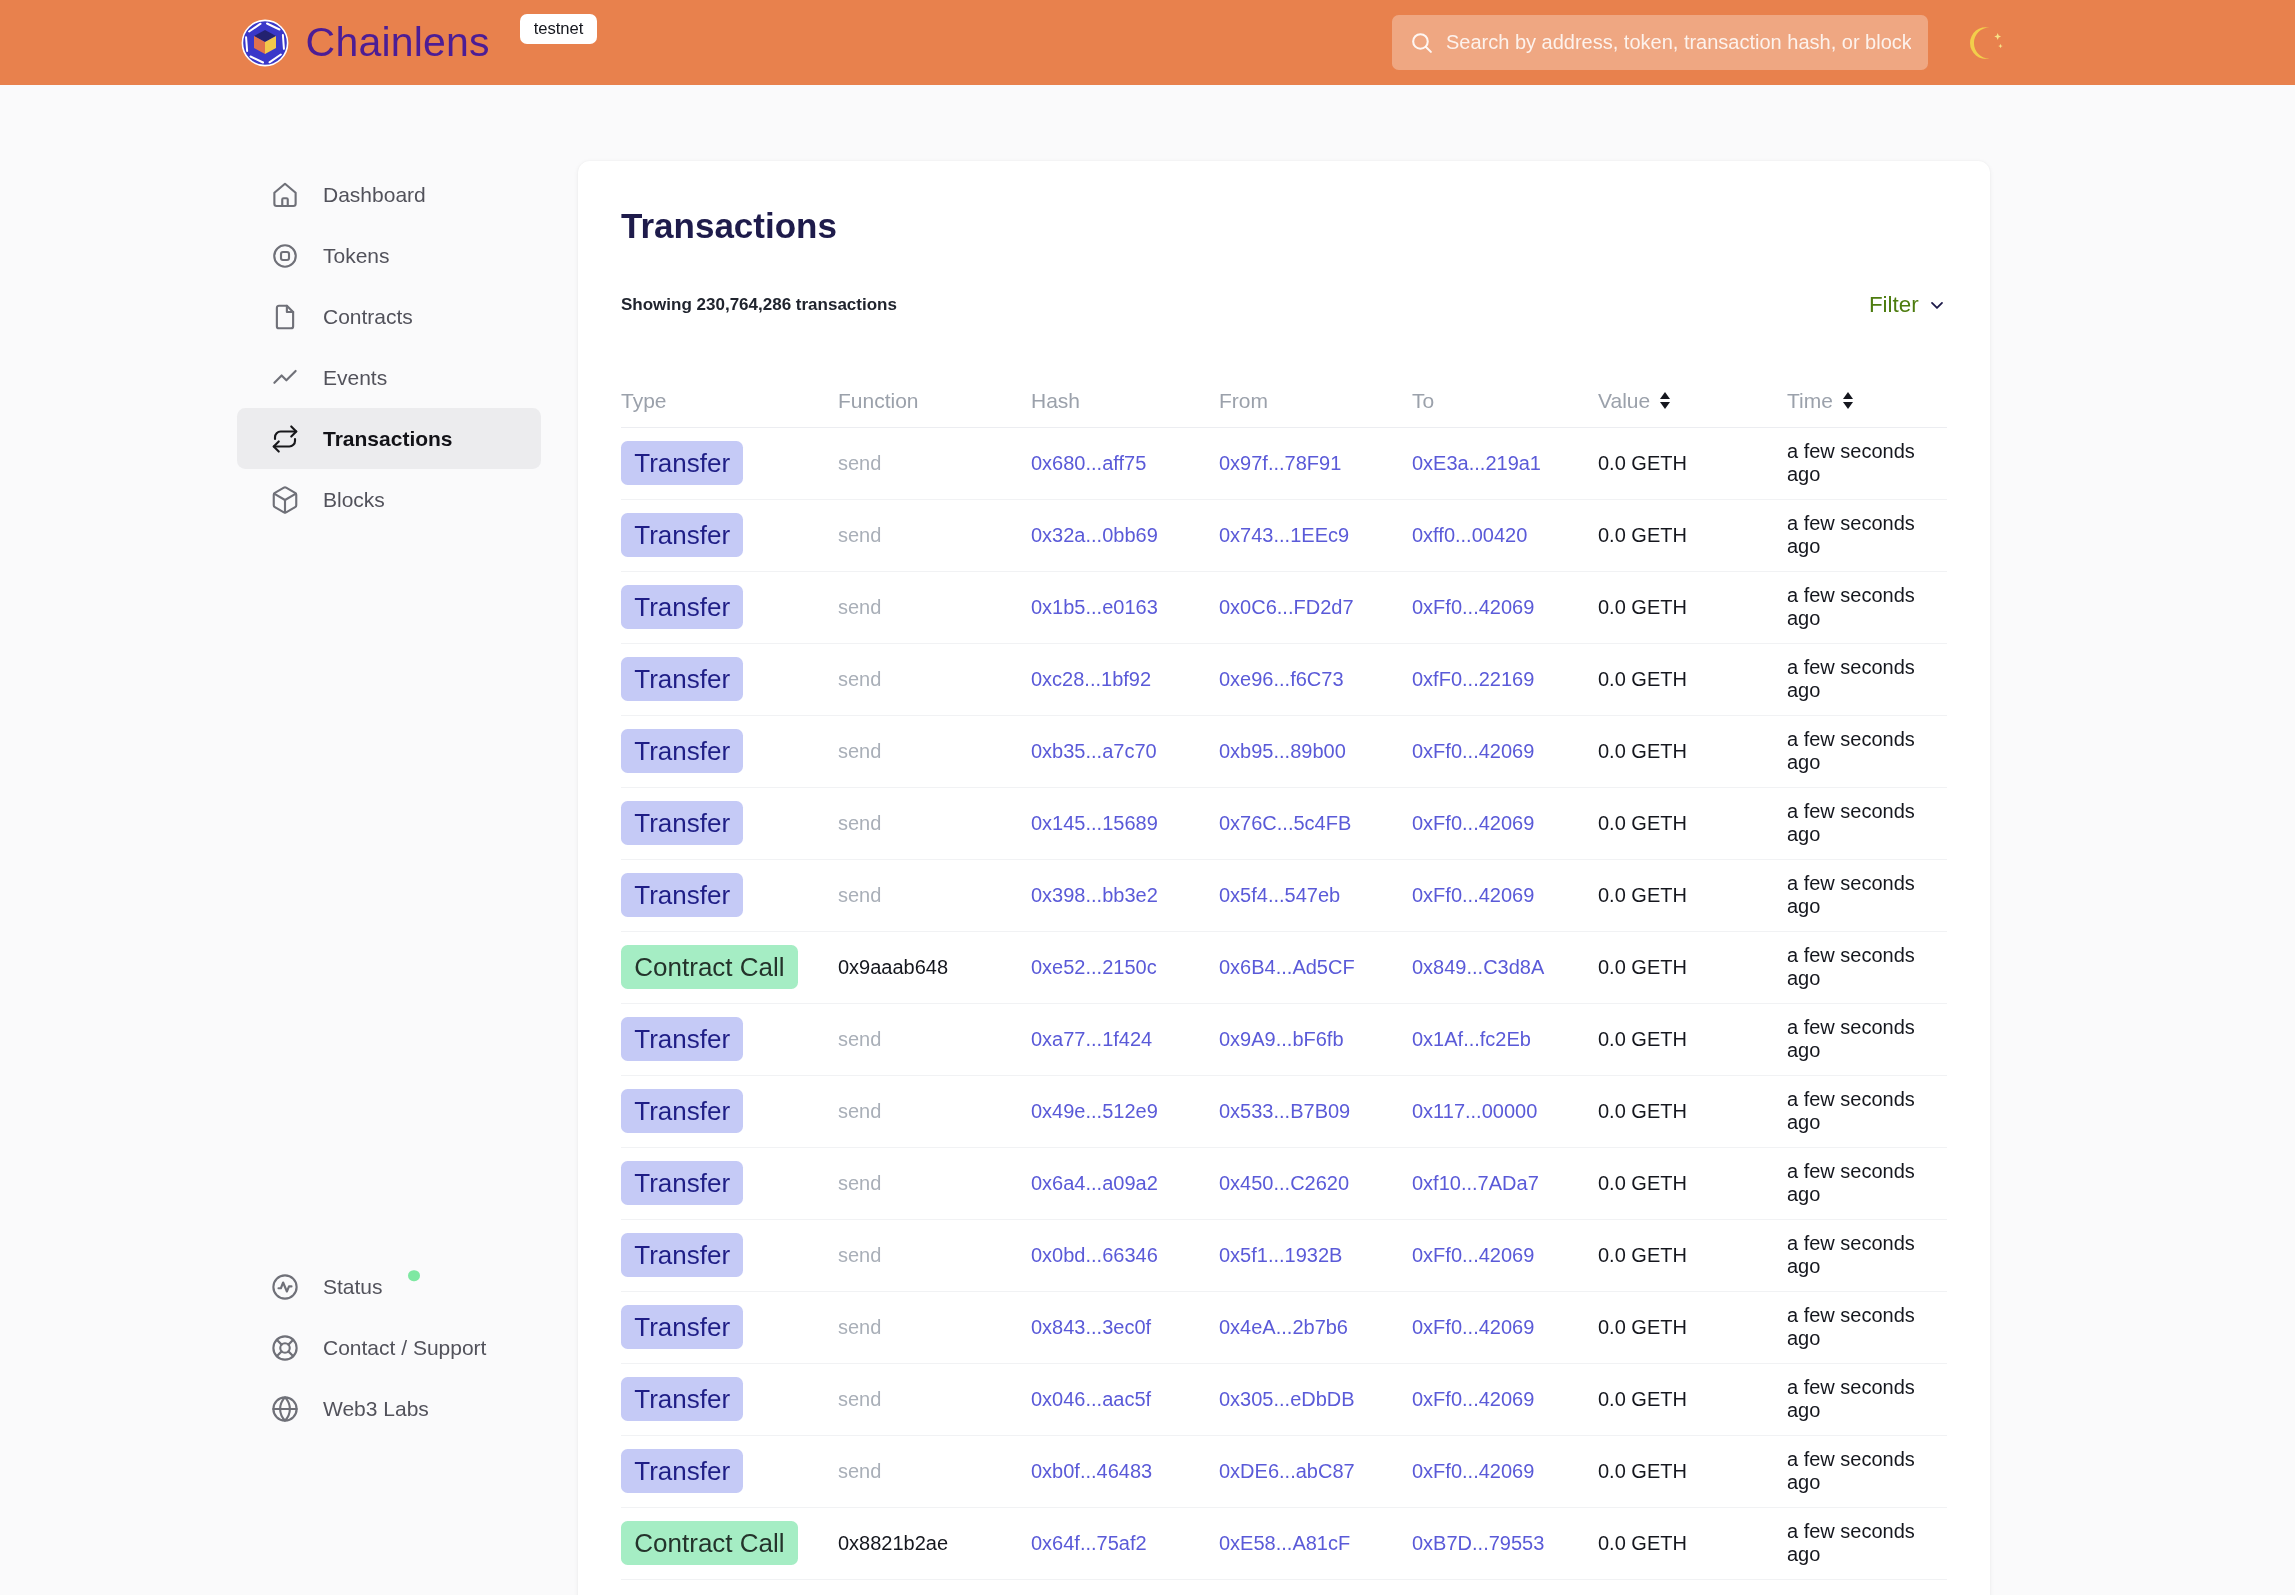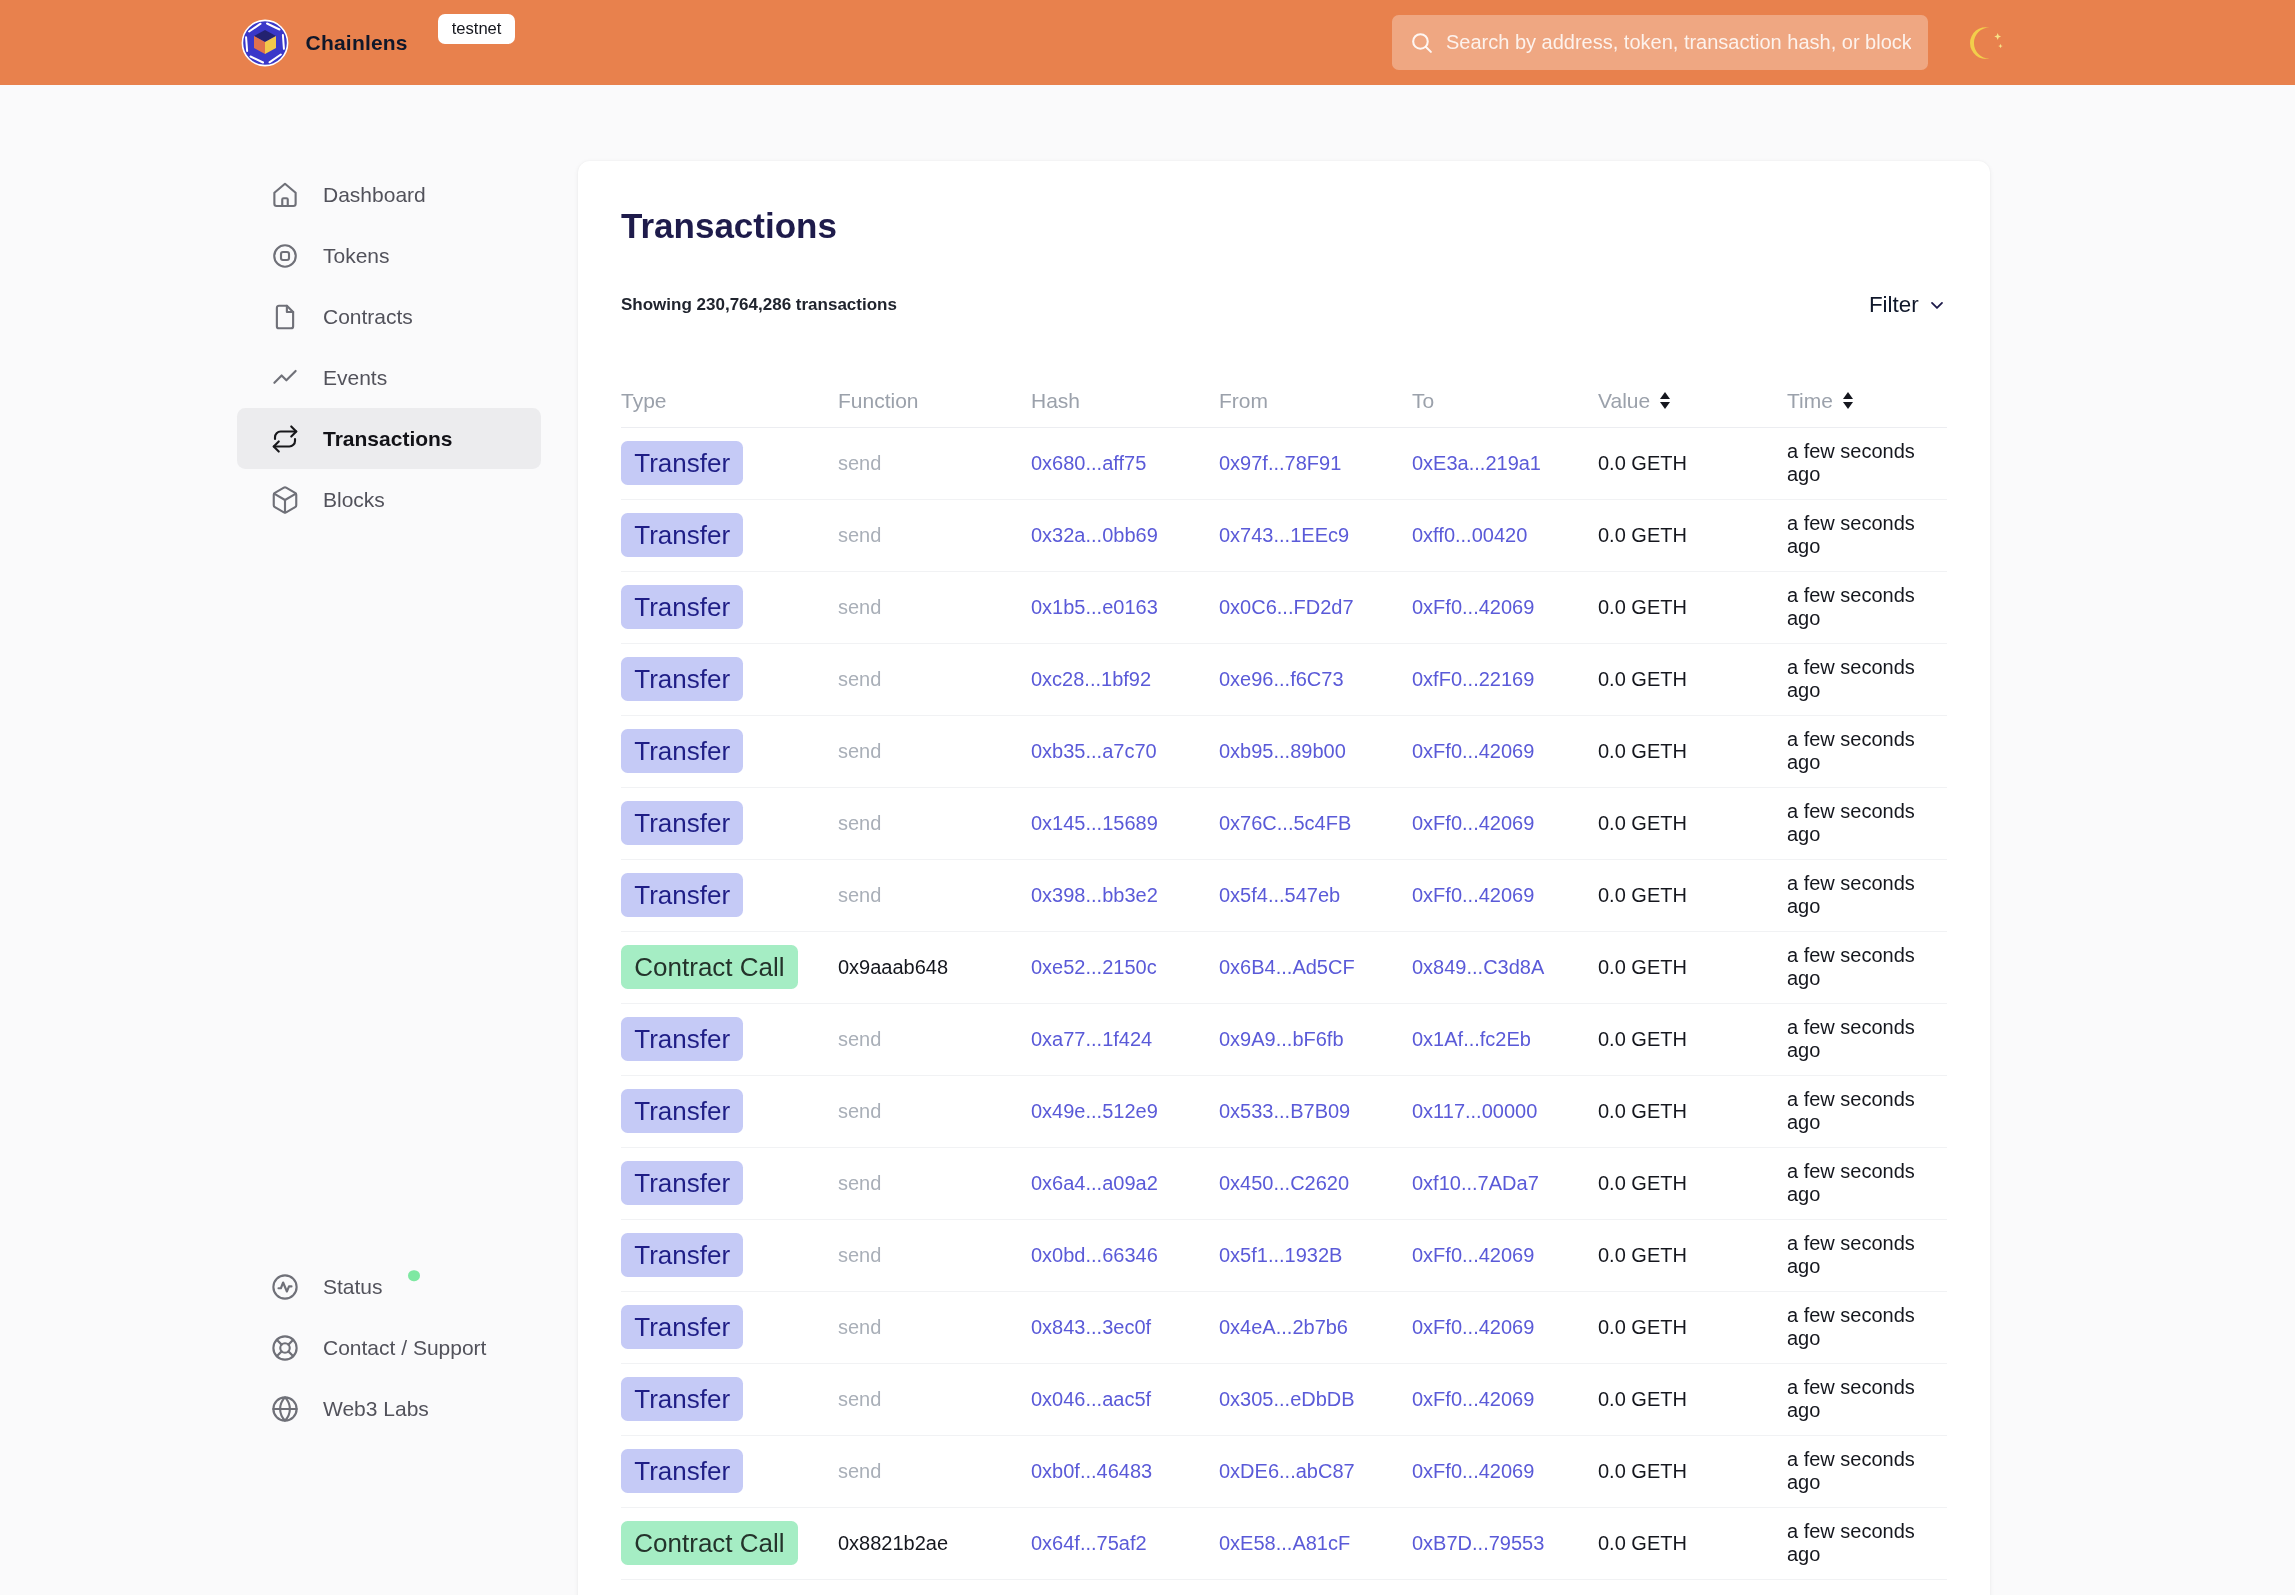--- a/index.html
+++ b/index.html
@@ -9,21 +9,21 @@
     font-family:"Liberation Sans", sans-serif; color:#15171E;
   }
 
   
   .topbar {
     position:absolute; top:0; left:0; right:0; height:85px;
     background:#E8814D; display:flex; align-items:center;
     padding:0 289px 0 241px;
   }
   .brand { display:flex; align-items:center; gap:16.6px; }
-  .brand-name { font-size:21px; font-weight:bold; color:#0f172a; letter-spacing:0.2px; }
+  .brand-name { font-size:41px; font-weight:normal; color:#4c1d95; letter-spacing:0.2px; }
   .testnet-badge {
     position:relative; top:-14px; margin-left:13.3px; background:#FFFFFF;
     border-radius:7px; padding:5px 14px; font-size:16.6px; color:#15171E;
   }
   .search {
     margin-left:auto; width:536px; height:55px; border-radius:6.6px;
     background:rgba(255,255,255,.30); display:flex; align-items:center;
     padding:0 16.6px; gap:12.4px;
   }
   .search svg { flex:0 0 auto; }
@@ -55,21 +55,21 @@
   .card {
     position:absolute; left:578px; top:161px; width:1412px; height:1462px;
     background:#FFFFFF; border-radius:11.6px;
     box-shadow:0 0.8px 1.7px rgba(16,24,40,.05), 0 1.7px 5px rgba(16,24,40,.06);
     padding:45px 43px 0;
   }
   .page-title { font-size:35px; line-height:40px; font-weight:bold; color:#1E1B4B; margin-bottom:46px; }
   .meta-row { display:flex; align-items:center; justify-content:space-between; height:26.6px; margin-bottom:70px; }
   .summary { font-size:17px; font-weight:600; color:#20242E; }
   .filter-btn {
-    display:flex; align-items:center; gap:8.3px; font-size:22.4px; color:#0f172a;
+    display:flex; align-items:center; gap:8.3px; font-size:22.4px; color:#4d7c0f;
     background:none; border:none; font-family:inherit; cursor:pointer;
   }
 
   
   .t-grid { display:grid; grid-template-columns:217px 193px 188px 193px 186px 189px 1fr; }
   .t-head { padding-bottom:14px; border-bottom:0.8px solid #ECEDF1; }
   .t-h { display:flex; align-items:center; gap:10px; font-size:21px; color:#9BA1AB; }
   .sort-icon { display:inline-flex; flex-direction:column; gap:3.3px; }
   .sort-icon .up { width:0; height:0; border-left:5.8px solid transparent; border-right:5.8px solid transparent; border-bottom:7.5px solid #15171E; }
   .sort-icon .down { width:0; height:0; border-left:5.8px solid transparent; border-right:5.8px solid transparent; border-top:7.5px solid #15171E; }

